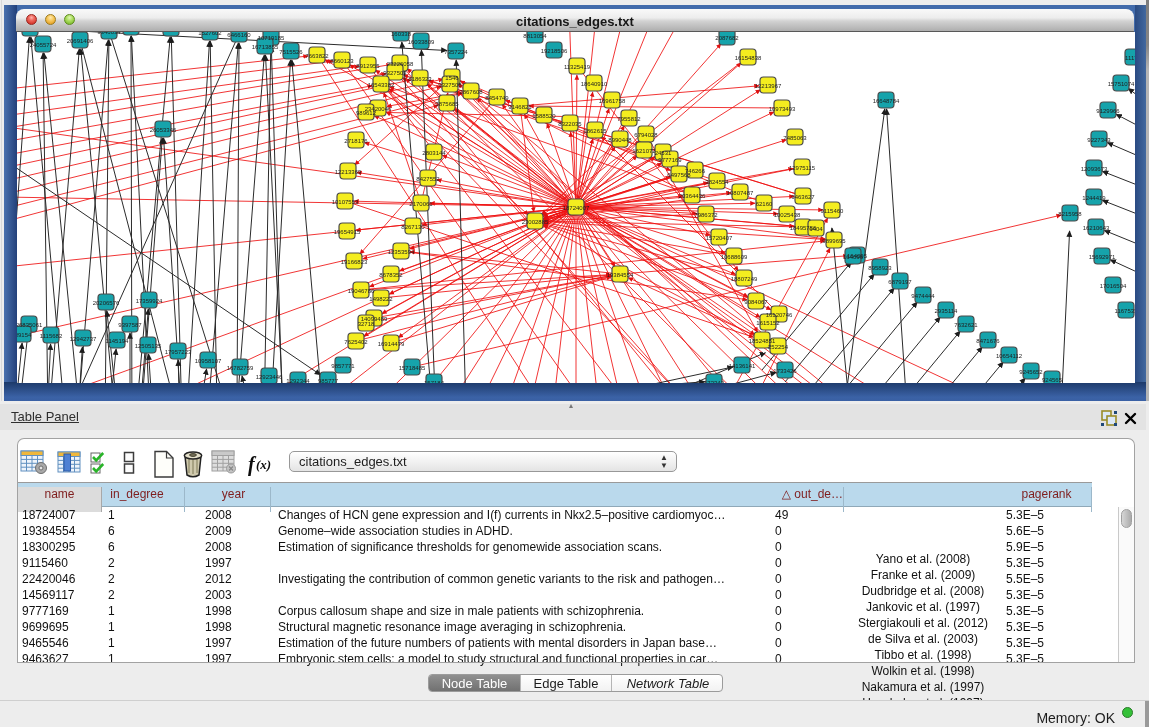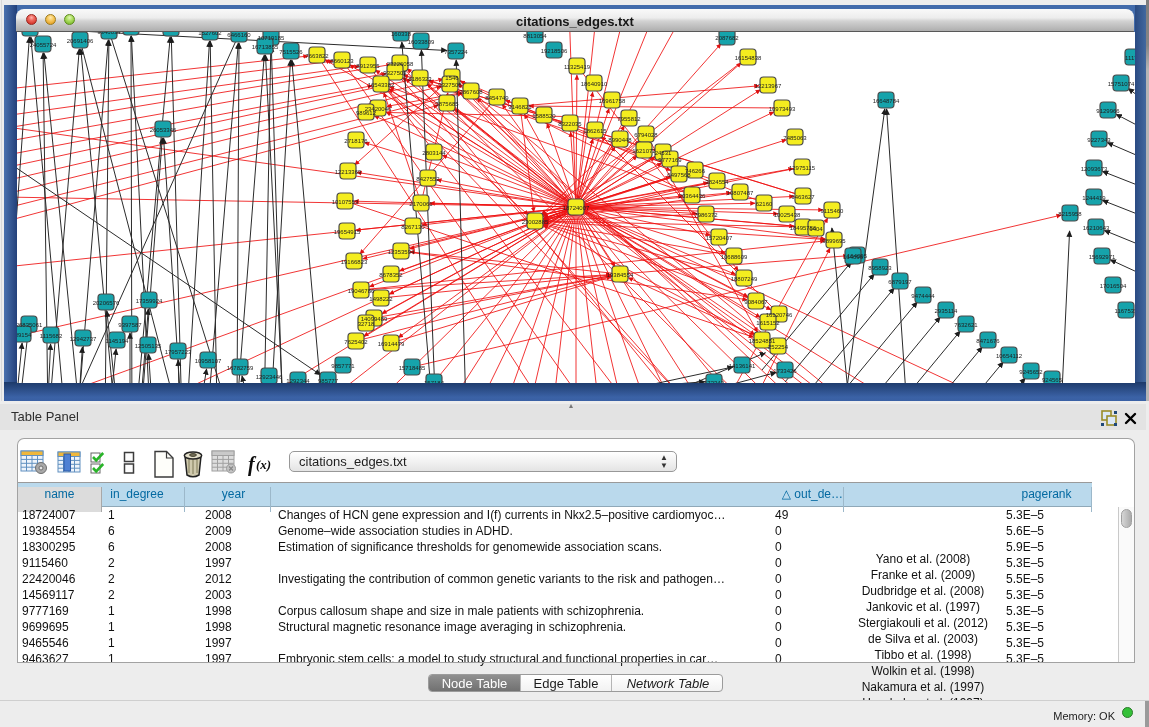--- a/index.html
+++ b/index.html
@@ -20,33 +20,33 @@
  background:linear-gradient(180deg,#f9f9f9 0%,#ededed 40%,#d2d2d2 55%,#aeaeae 100%);
  border-bottom:1px solid #585858;}
 #title{left:0;top:5px;width:100%;text-align:center;font-size:13px;font-weight:bold;color:#161616;}
 .tl{position:absolute;top:5px;width:11px;height:11px;border-radius:50%;}
 #tl1{left:10px;background:radial-gradient(circle at 50% 30%,#ffb3ad 0%,#ee6a60 35%,#d93b30 75%,#a8201a 100%);border:1px solid #9a2620;}
 #tl2{left:29px;background:radial-gradient(circle at 50% 30%,#ffeab0 0%,#f6c85f 40%,#e8a428 80%,#b97d12 100%);border:1px solid #9c7b1e;}
 #tl3{left:48px;background:radial-gradient(circle at 50% 30%,#e0f7b6 0%,#aede63 40%,#7dbc2e 85%,#5c9413 100%);border:1px solid #5f8c1f;}
 #canvas{left:17px;top:32px;width:1118px;height:351px;background:#ffffff;overflow:hidden;}
 
 #panelbar{left:0;top:404px;width:1146px;height:26px;background:#e3e3e3;}
-#paneltitle{left:11px;top:5px;font-size:13px;color:#2e2e2e;}
+#paneltitle{left:11px;top:5px;font-size:13px;color:#2e2e2e;text-decoration:underline;}
 #divcaret{left:569px;top:401px;font-size:8px;color:#777;}
 
 #card{left:17px;top:438px;width:1118px;height:224px;background:#fff;
  border:1px solid #a2a2a2;border-radius:7px 7px 0 0;border-bottom:none;}
 
 #combo{left:289px;top:451px;width:388px;height:21px;border:1px solid #989898;border-radius:5px;
  background:linear-gradient(180deg,#ffffff,#efefef 60%,#e4e4e4);
  font-size:13px;color:#1d1d1d;line-height:19px;padding-left:9px;}
 #combo .steppers{position:absolute;right:8px;top:2px;font-size:8px;color:#333;line-height:8px;text-align:center;}
 
 #thead{left:18px;top:482px;width:1074px;height:25px;background:#bad9ec;
- border-top:1px solid #9a9a9a;border-bottom:1px solid #8fa8b8;font-size:12px;color:#0369a1;}
+ border-top:1px solid #9a9a9a;border-bottom:1px solid #8fa8b8;font-size:12px;color:#7f1d1d;}
 #thead span{position:absolute;top:4px;text-align:center;border-right:1px solid #9cb8ca;height:25px;}
 #thead .h0{left:0;width:84px;background:#dcdcdc;border-right:1px solid #a8a8a8;}
 #thead .h1{left:72px;width:95px;}
 #thead .h2{left:179px;width:74px;}
 #thead .h3{left:253px;width:499px;}
 #thead .h4{left:752px;width:74px;text-align:right;}
 #thead .h5{left:826px;width:158px;}
 #thead .h6{left:984px;width:90px;}
 #thead span{padding-top:0;}
 .tr{position:absolute;left:18px;width:1074px;height:16px;font-size:12px;color:#111;white-space:nowrap;}
@@ -60,21 +60,21 @@
 #cardbottom{left:17px;top:662px;width:1118px;height:1px;background:#a2a2a2;}
 
 #tabs{left:428px;top:674px;width:295px;height:18px;border:1px solid #9b9b9b;border-radius:4px;
  background:linear-gradient(180deg,#ffffff,#f2f2f2);font-size:13px;overflow:hidden;}
 #tabs .seg{position:absolute;top:0;height:18px;line-height:17px;text-align:center;color:#1b1b1b;}
 #tabs .s1{left:0;width:91px;background:linear-gradient(180deg,#909090,#6d6d6d);color:#fff;}
 #tabs .s2{left:91px;width:91px;border-left:1px solid #b5b5b5;}
 #tabs .s3{left:182px;width:113px;border-left:1px solid #b5b5b5;font-style:italic;}
 
 #status{left:0;top:700px;width:1149px;height:27px;background:#ededed;border-top:1px solid #cfcfcf;}
-#mem{position:absolute;right:34px;top:9px;font-size:11px;color:#1c1c1c;}
+#mem{position:absolute;right:34px;top:9px;font-size:14px;color:#1c1c1c;}
 #memdot{position:absolute;right:16px;top:6px;width:11px;height:11px;border-radius:50%;background:#35c138;border:1px solid #2c7a2c;}
 #statusedge{position:absolute;right:0;top:0;width:4px;height:27px;background:#9a9a9a;}
 </style></head>
 <body>
 <div class="abs" id="frame">
     <div class="shadeL"></div>
     <div class="shadeR"></div>
     <div class="shadeB"></div>
   </div>
 <div class="abs" id="leftline"></div>
@@ -764,20 +764,21 @@
     <span class="c2">1998</span>
     <span class="c3">Structural magnetic resonance image averaging in schizophrenia.</span>
     <span class="c4">0</span>
     <span class="c5">Wolkin et al. (1998)</span>
     <span class="c6">5.3E–5</span>
   </div>
 <div class="tr" style="top:636px">
     <span class="c0">9465546</span>
     <span class="c1">1</span>
     <span class="c2">1997</span>
+    <span class="c3">Estimation of the future numbers of patients with mental disorders in Japan base…</span>
     <span class="c4">0</span>
     <span class="c5">Nakamura et al. (1997)</span>
     <span class="c6">5.3E–5</span>
   </div>
 <div class="tr" style="top:652px">
     <span class="c0">9463627</span>
     <span class="c1">1</span>
     <span class="c2">1997</span>
     <span class="c3">Embryonic stem cells: a model to study structural and functional properties in car…</span>
     <span class="c4">0</span>

